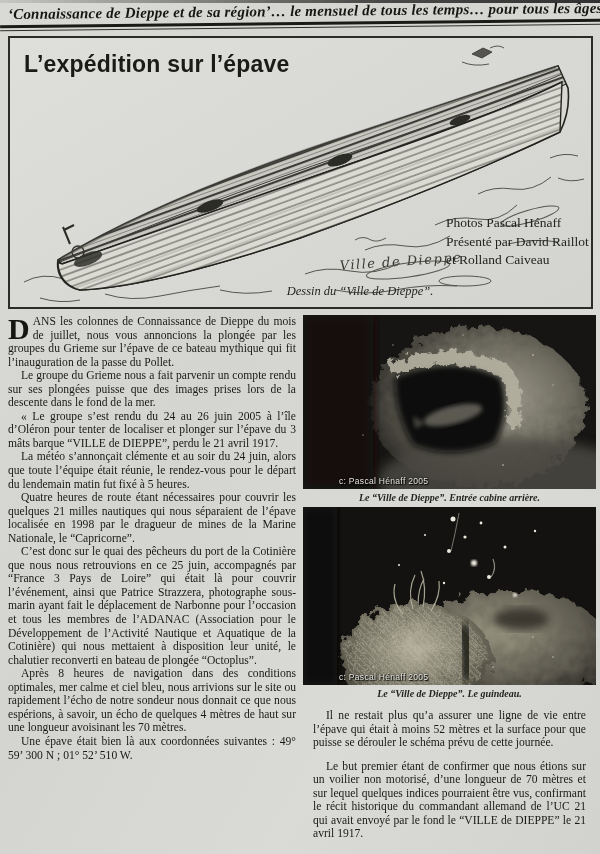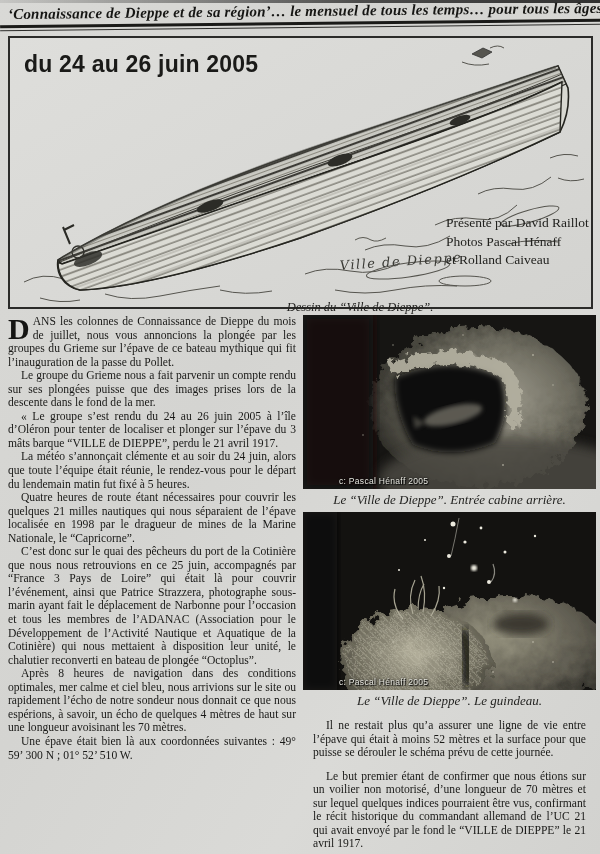--- a/index.html
+++ b/index.html
@@ -11,36 +11,36 @@
   .masthead{position:absolute;left:0;top:3px;width:600px;transform:rotate(-0.6deg);}
   .masthead-text{padding-left:8px;font-family:"Liberation Serif",serif;font-style:italic;font-weight:bold;font-size:15px;letter-spacing:.2px;white-space:nowrap;color:#161614;}
   .rule-thick{margin-top:2px;height:3px;background:#1a1a18;}
   .rule-thin{margin-top:2px;height:1px;background:#2c2c2a;}
 
   
   .feature{position:absolute;left:8px;top:36px;width:581px;height:269px;border:2px solid #2b2b29;background:linear-gradient(150deg,#dededb, #d3d3d0);}
   .feature-title{position:absolute;left:14px;top:12px;font-family:"Liberation Sans",sans-serif;font-weight:bold;font-size:23px;line-height:28px;letter-spacing:.2px;color:#1a1a18;}
   .ship-svg{position:absolute;left:0;top:0;}
   .credits{position:absolute;left:436px;top:176px;font-size:13.5px;line-height:18.5px;color:#22221f;}
-  .drawing-caption{position:absolute;left:170px;top:246px;width:360px;text-align:center;font-style:italic;font-size:12.5px;color:#232321;margin-top:16px;}
+  .drawing-caption{position:absolute;left:170px;top:246px;width:360px;text-align:center;font-style:italic;font-size:12.5px;color:#232321;}
 
   
   .col{position:absolute;text-align:justify;font-size:11.6px;line-height:13.55px;color:#191917;}
   .col p{margin:0;text-indent:13px;hyphens:auto;-webkit-hyphens:auto;}
   .col p.noindent{text-indent:0;}
   .left-col{left:8px;top:315px;width:288px;}
   .right-col-text{text-align:justify;font-size:11.6px;line-height:13.55px;color:#191917;margin-top:7px;}
   .right-col-text p{margin:10px;text-indent:13px;hyphens:auto;}
   .dropcap{float:left;font-size:30px;line-height:25px;padding:1px 3px 0 0;font-weight:bold;color:#151513;}
 
   .right-col{position:absolute;left:303px;top:315px;width:293px;}
   .photo{position:relative;width:293px;background:#141312;}
   .photo svg{display:block;}
   .photo-credit{position:absolute;left:4px;bottom:3px;font-family:"Liberation Sans",sans-serif;font-size:8.5px;letter-spacing:.3px;color:#e6e6df;text-shadow:0 0 2px #000,1px 1px 1px #000;padding-left:32px;}
-  .photo-caption{margin:3px 0 4px 0;text-align:center;font-style:italic;font-size:13px;color:#232321;}
+  .photo-caption{margin:3px 0 4px 0;text-align:center;font-style:italic;font-size:10px;color:#232321;font-weight:bold;}
 </style>
 </head>
 <body>
 
 <div class="page">
   <div class="scan-edge"></div>
 
   <div class="masthead">
     <div class="masthead-text">‘Connaissance de Dieppe et de sa région’… le mensuel de tous les temps… pour tous les âges !</div>
     <div class="rule-thick"></div>
@@ -108,25 +108,25 @@
         <ellipse cx="330" cy="122" rx="13" ry="5" transform="rotate(-20 330 122)" fill="#2c2c27"></ellipse>
         <ellipse cx="450" cy="82" rx="11" ry="4" transform="rotate(-20 450 82)" fill="#2c2c27"></ellipse>
 
         <path d="M52 220 C 124 177 222 137 320 104 C 400 77 478 51 546 29" stroke="#4a4943" stroke-width="3" fill="none" opacity="0.5"></path>
       </g>
 
       <path d="M345 202 q 8 -5 16 0 q 6 3 15 -2" stroke="#5a5952" stroke-width="1" fill="none"></path>
       <text x="330" y="232" transform="rotate(-4 330 232)" font-family="DejaVu Serif, serif" font-style="italic" font-size="13" fill="#3a3a35" letter-spacing="1.5">Ville de Dieppe</text>
     </svg>
     <div class="feature-title">
-      <div>du 24 au 26 juin 2005</div>
+      <div>L’expédition sur l’épave</div>
     </div>
     <div class="credits">
+      <div>Photos Pascal Hénaff</div>
       <div>Présenté par David Raillot</div>
-      <div>Photos Pascal Hénaff</div>
       <div>et Rolland Caiveau</div>
     </div>
     <div class="drawing-caption">Dessin du “Ville de Dieppe”.</div>
   </div>
 
   <div class="col left-col">
     <p class="noindent"><span class="dropcap">D</span><span>ANS les colonnes de Connaissance de Dieppe du mois de juillet, nous vous annoncions la plongée par les groupes du Grieme sur l’épave de ce bateau mythique qui fit l’inauguration de la passe du Pollet.</span></p>
     <p>Le groupe du Grieme nous a fait parvenir un compte rendu sur ses plongées puisse que des images prises lors de la descente dans le fond de la mer.</p>
     <p>« Le groupe s’est rendu du 24 au 26 juin 2005 à l’île d’Oléron pour tenter de localiser et plonger sur l’épave du 3 mâts barque “VILLE de DIEPPE”, perdu le 21 avril 1917.</p>
     <p>La météo s’annonçait clémente et au soir du 24 juin, alors que toute l’équipe était réunie, le rendez-vous pour le départ du lendemain matin fut fixé à 5 heures.</p>

